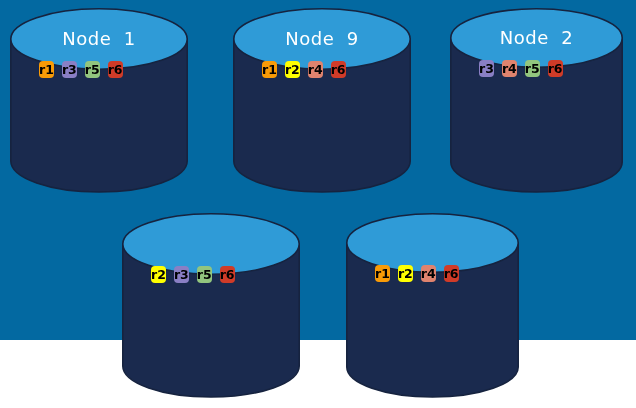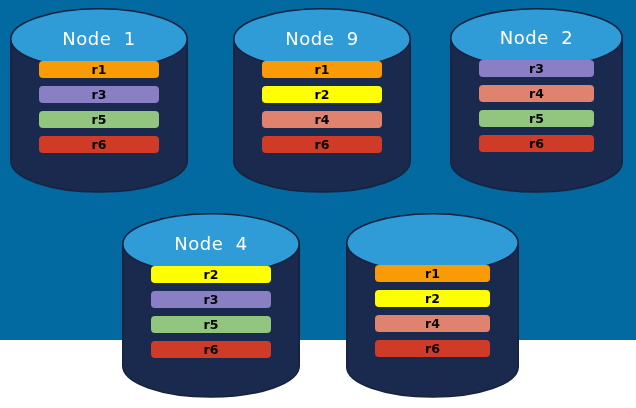--- a/index.html
+++ b/index.html
@@ -48,21 +48,21 @@
     z-index: 4;
     pointer-events: none;
   }
 
   .replica-stack {
     position: absolute;
     left: 0;
     width: 100%;
     z-index: 3;
     display: flex;
-    flex-direction: column;
+    flex-direction: row;
   }
 
   .replica {
     height: 17px;
     border-radius: 4px;
     display: flex;
     align-items: center;
     justify-content: center;
     font-size: 12.5px;
     font-weight: bold;
@@ -112,21 +112,20 @@
         <div class="replica" style="background: rgb(224, 131, 110);">r4</div>
         <div class="replica" style="background: rgb(146, 197, 126);">r5</div>
         <div class="replica" style="background: rgb(208, 59, 40);">r6</div>
       </div>
     </div>
     <div class="node" style="left: 122px; top: 213px; width: 178px; height: 184px;">
       <svg class="cyl-svg" width="178" height="184" viewBox="0 0 178 184">
         <path d="M 0.8,31 L 0.8,153 A 88.2,31 0 0 0 177.2,153 L 177.2,31 Z" fill="#1a2a4e" stroke="#16233f" stroke-width="1.6"></path>
         <ellipse cx="89" cy="31" rx="88.2" ry="30.2" fill="#2f9bd7" stroke="#16233f" stroke-width="1.6"></ellipse>
       </svg>
-      <div class="node-label" style="top: 20px;">Node  4</div>
       <div class="replica-stack" style="top: 53px; padding-left: 29px; padding-right: 29px; box-sizing: border-box; gap: 8px;">
         <div class="replica" style="background: rgb(255, 255, 0);">r2</div>
         <div class="replica" style="background: rgb(138, 127, 196);">r3</div>
         <div class="replica" style="background: rgb(146, 197, 126);">r5</div>
         <div class="replica" style="background: rgb(208, 59, 40);">r6</div>
       </div>
     </div>
     <div class="node" style="left: 346px; top: 213px; width: 173px; height: 184px;">
       <svg class="cyl-svg" width="173" height="184" viewBox="0 0 173 184">
         <path d="M 0.8,30 L 0.8,154 A 85.7,30 0 0 0 172.2,154 L 172.2,30 Z" fill="#1a2a4e" stroke="#16233f" stroke-width="1.6"></path>

